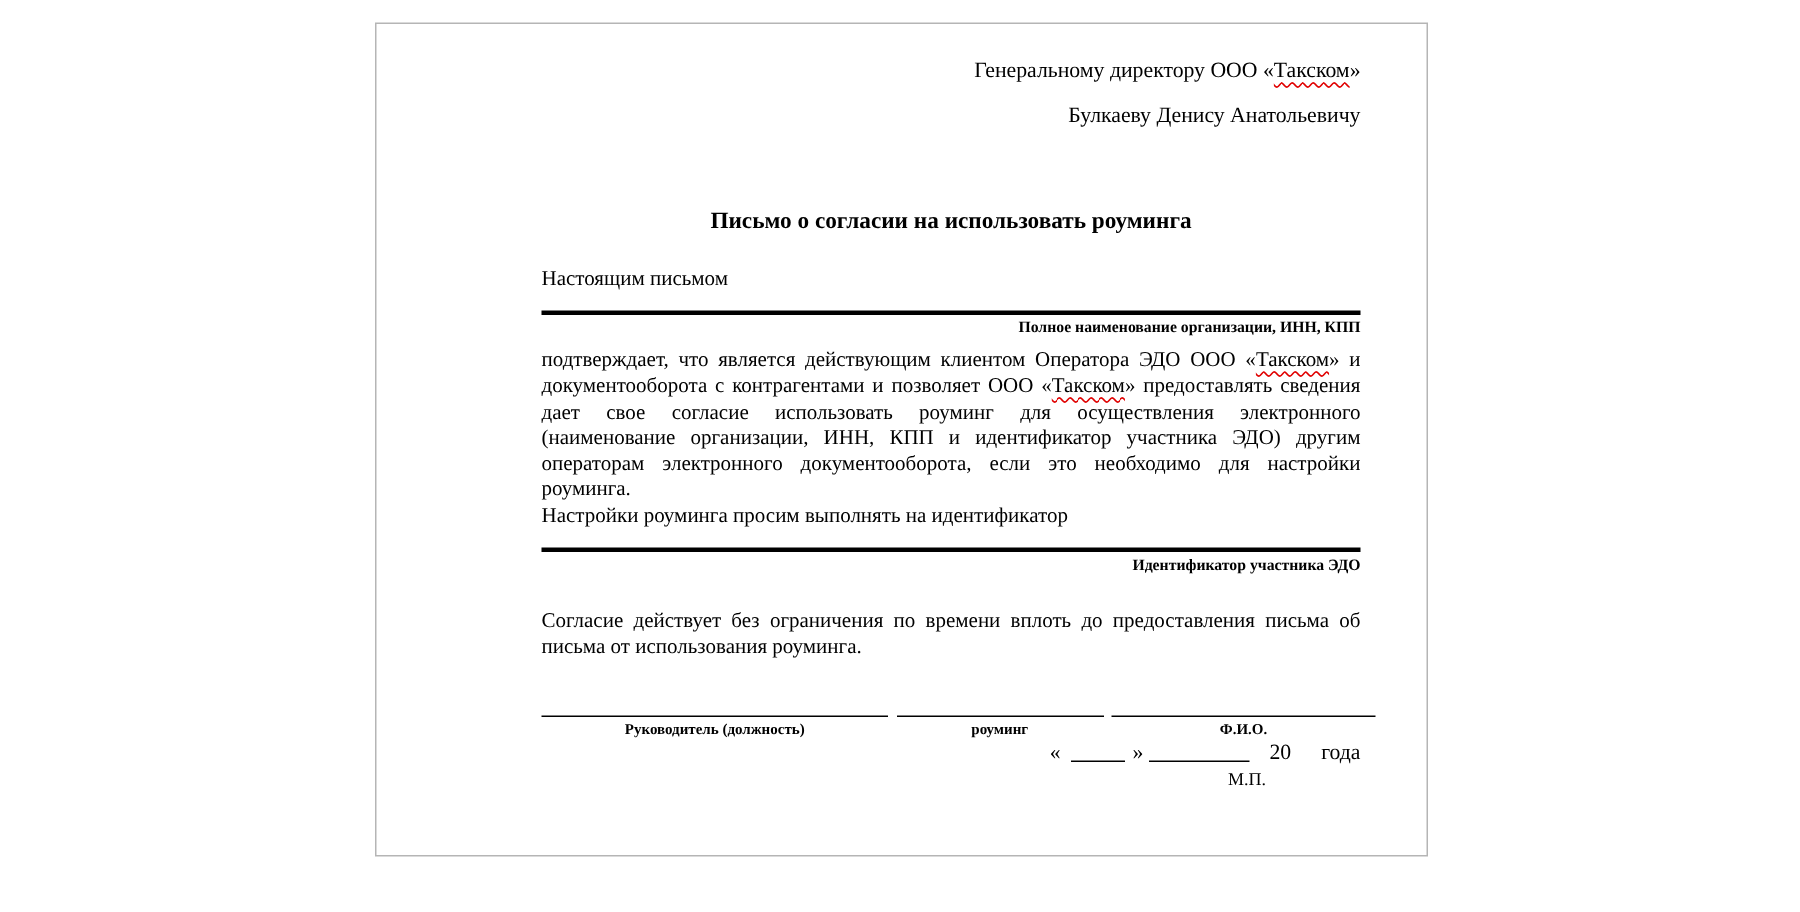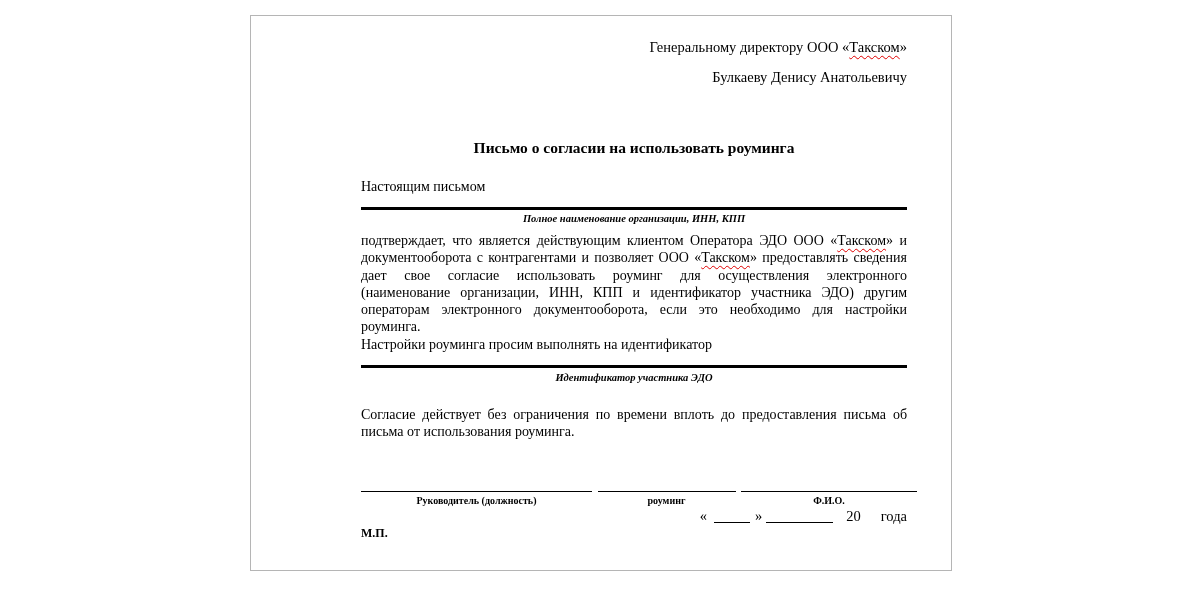--- a/index.html
+++ b/index.html
@@ -37,41 +37,40 @@
     line-height: 17px;
   }
   .fill-line {
     margin-top: 12px;
     height: 3px;
     background: #000;
   }
   .fill-line.second { margin-top: 12px; }
   .caption {
     margin-top: 2px;
-    text-align: center;
+    text-align: right;
     font-size: 10.5px;
     font-weight: bold;
-    font-style: italic;
     line-height: 13px;
   }
   .caption.second { margin-top: 3px; }
   .para { margin-top: 7px; font-size: 14px; }
   .para.consent { margin-top: 22px; }
   .para .ln { line-height: 17.3px; }
   .para .jl { text-align: justify; text-align-last: justify; }
   .para .ll { text-align: left; }
   .misspelled {
     text-decoration: underline;
     text-decoration-style: wavy;
     text-decoration-color: #e00000;
     text-decoration-thickness: 1px;
     text-underline-offset: 3px;
   }
   .sig-row {
-    margin-top: 50px;
+    margin-top: 36px;
     margin-right: -10px;
     display: flex;
     justify-content: space-between;
   }
   .sig-col-head { width: 231px; }
   .sig-col-sign { width: 138px; }
   .sig-col-name { width: 176px; }
   .sig-line { height: 0; border-bottom: 1.5px solid #000; }
   .sig-label {
     margin-top: 3px;
@@ -91,24 +90,24 @@
     display: inline-block;
     border-bottom: 1.5px solid #000;
     height: 12px;
     vertical-align: -2px;
   }
   .blank.day { width: 36px; margin: 0 5px 0 7px; }
   .blank.month { width: 67px; margin: 0 13px 0 4px; }
   .year-prefix { margin-right: 20px; }
   .stamp {
     margin-top: 1px;
+    text-align: right;
     padding-right: 63px;
     font-size: 12px;
     line-height: 15px;
-    font-weight: bold;
   }
 </style>
 </head>
 <body>
 
 <div class="page">
 
   <div class="addressee">
     <div>Генеральному директору ООО «<span class="misspelled">Такском</span>»</div>
     <div>Булкаеву Денису Анатольевичу</div>

